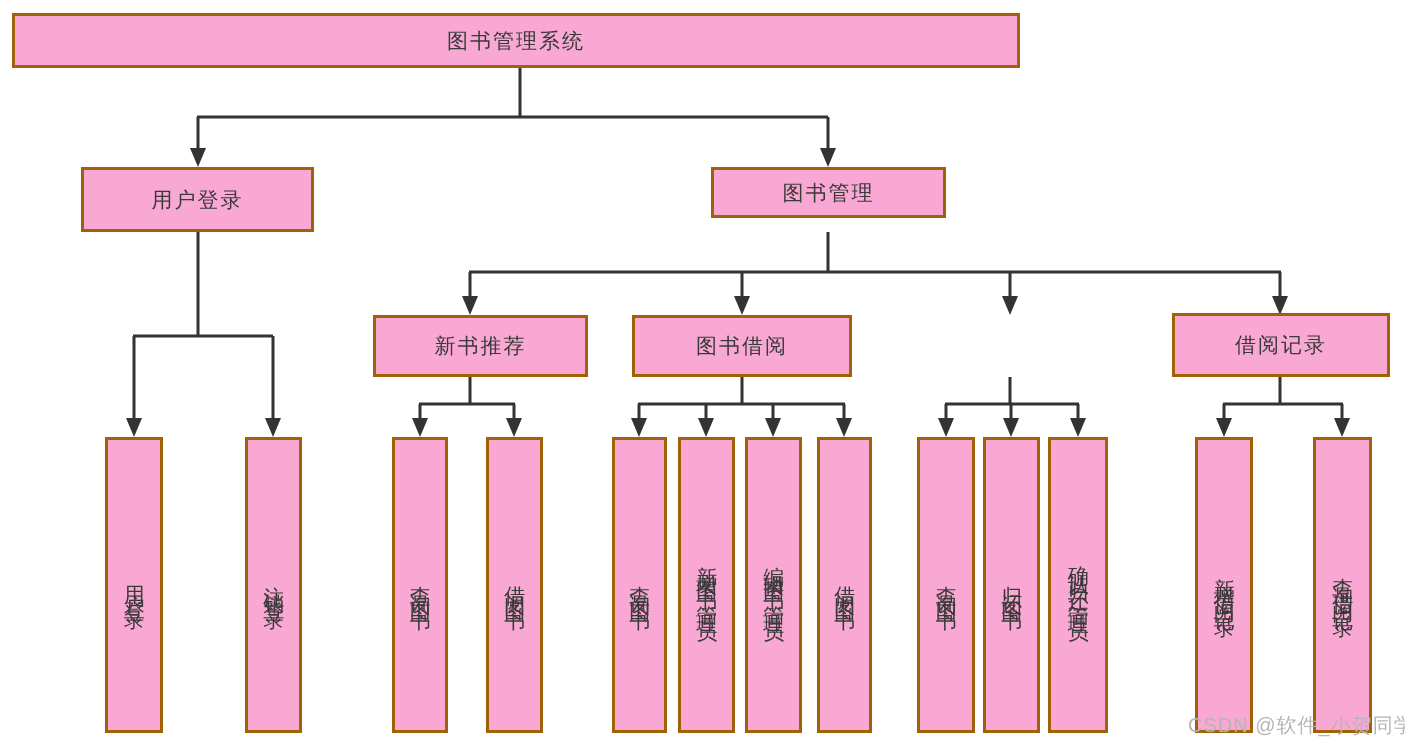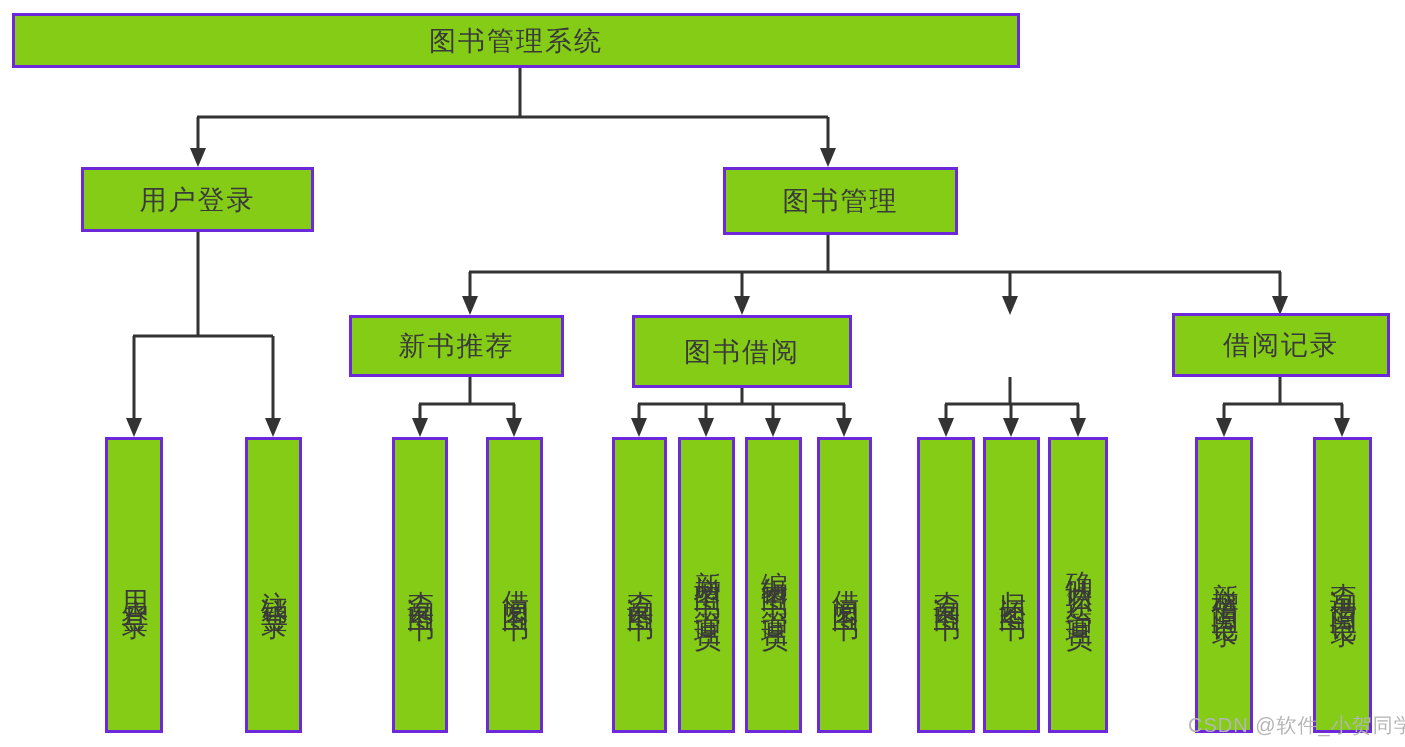--- a/index.html
+++ b/index.html
@@ -12,27 +12,27 @@
     overflow: hidden;
   }
   .connectors {
     position: absolute;
     left: 0; top: 0;
     z-index: 1;
   }
   .node {
     position: absolute;
     box-sizing: border-box;
-    border: 3px solid #6d28d9;
-    background: #84cc16;
+    border: 3px solid #a16207;
+    background: #f9a8d4;
     display: flex;
     align-items: center;
     justify-content: center;
     color: #3a3a3a;
-    font-size: 27px;
+    font-size: 21px;
     z-index: 2;
   }
   .node .hlabel {
     letter-spacing: 2px;
     white-space: nowrap;
   }
   .node .vlabel {
     writing-mode: vertical-rl;
     text-orientation: mixed;
     letter-spacing: 8px;
@@ -95,28 +95,28 @@
     </g>
   </svg>
 
   <div class="node" style="left:12px; top:13px; width:1008px; height:55px;">
     <span class="hlabel">图书管理系统</span>
   </div>
 
   <div class="node" style="left:81px; top:167px; width:233px; height:65px;">
     <span class="hlabel">用户登录</span>
   </div>
-  <div class="node" style="left:711px; top:167px; width:235px; height:68px;margin-left:12px;">
+  <div class="node" style="left:711px; top:167px; width:235px; height:51px;">
     <span class="hlabel">图书管理</span>
   </div>
 
-  <div class="node" style="left:349px; top:315px; width:215px; height:62px;">
+  <div class="node" style="left:373px; top:315px; width:215px; height:62px;">
     <span class="hlabel">新书推荐</span>
   </div>
-  <div class="node" style="left:632px; top:315px; width:220px; height:73px;">
+  <div class="node" style="left:632px; top:315px; width:220px; height:62px;">
     <span class="hlabel">图书借阅</span>
   </div>
   <div class="node" style="left:1172px; top:313px; width:218px; height:64px;">
     <span class="hlabel">借阅记录</span>
   </div>
 
   <div class="node" style="left:105px; top:437px; width:58px; height:296px;">
     <span class="vlabel">用户登录</span>
   </div>
   <div class="node" style="left:245px; top:437px; width:57px; height:296px;">

